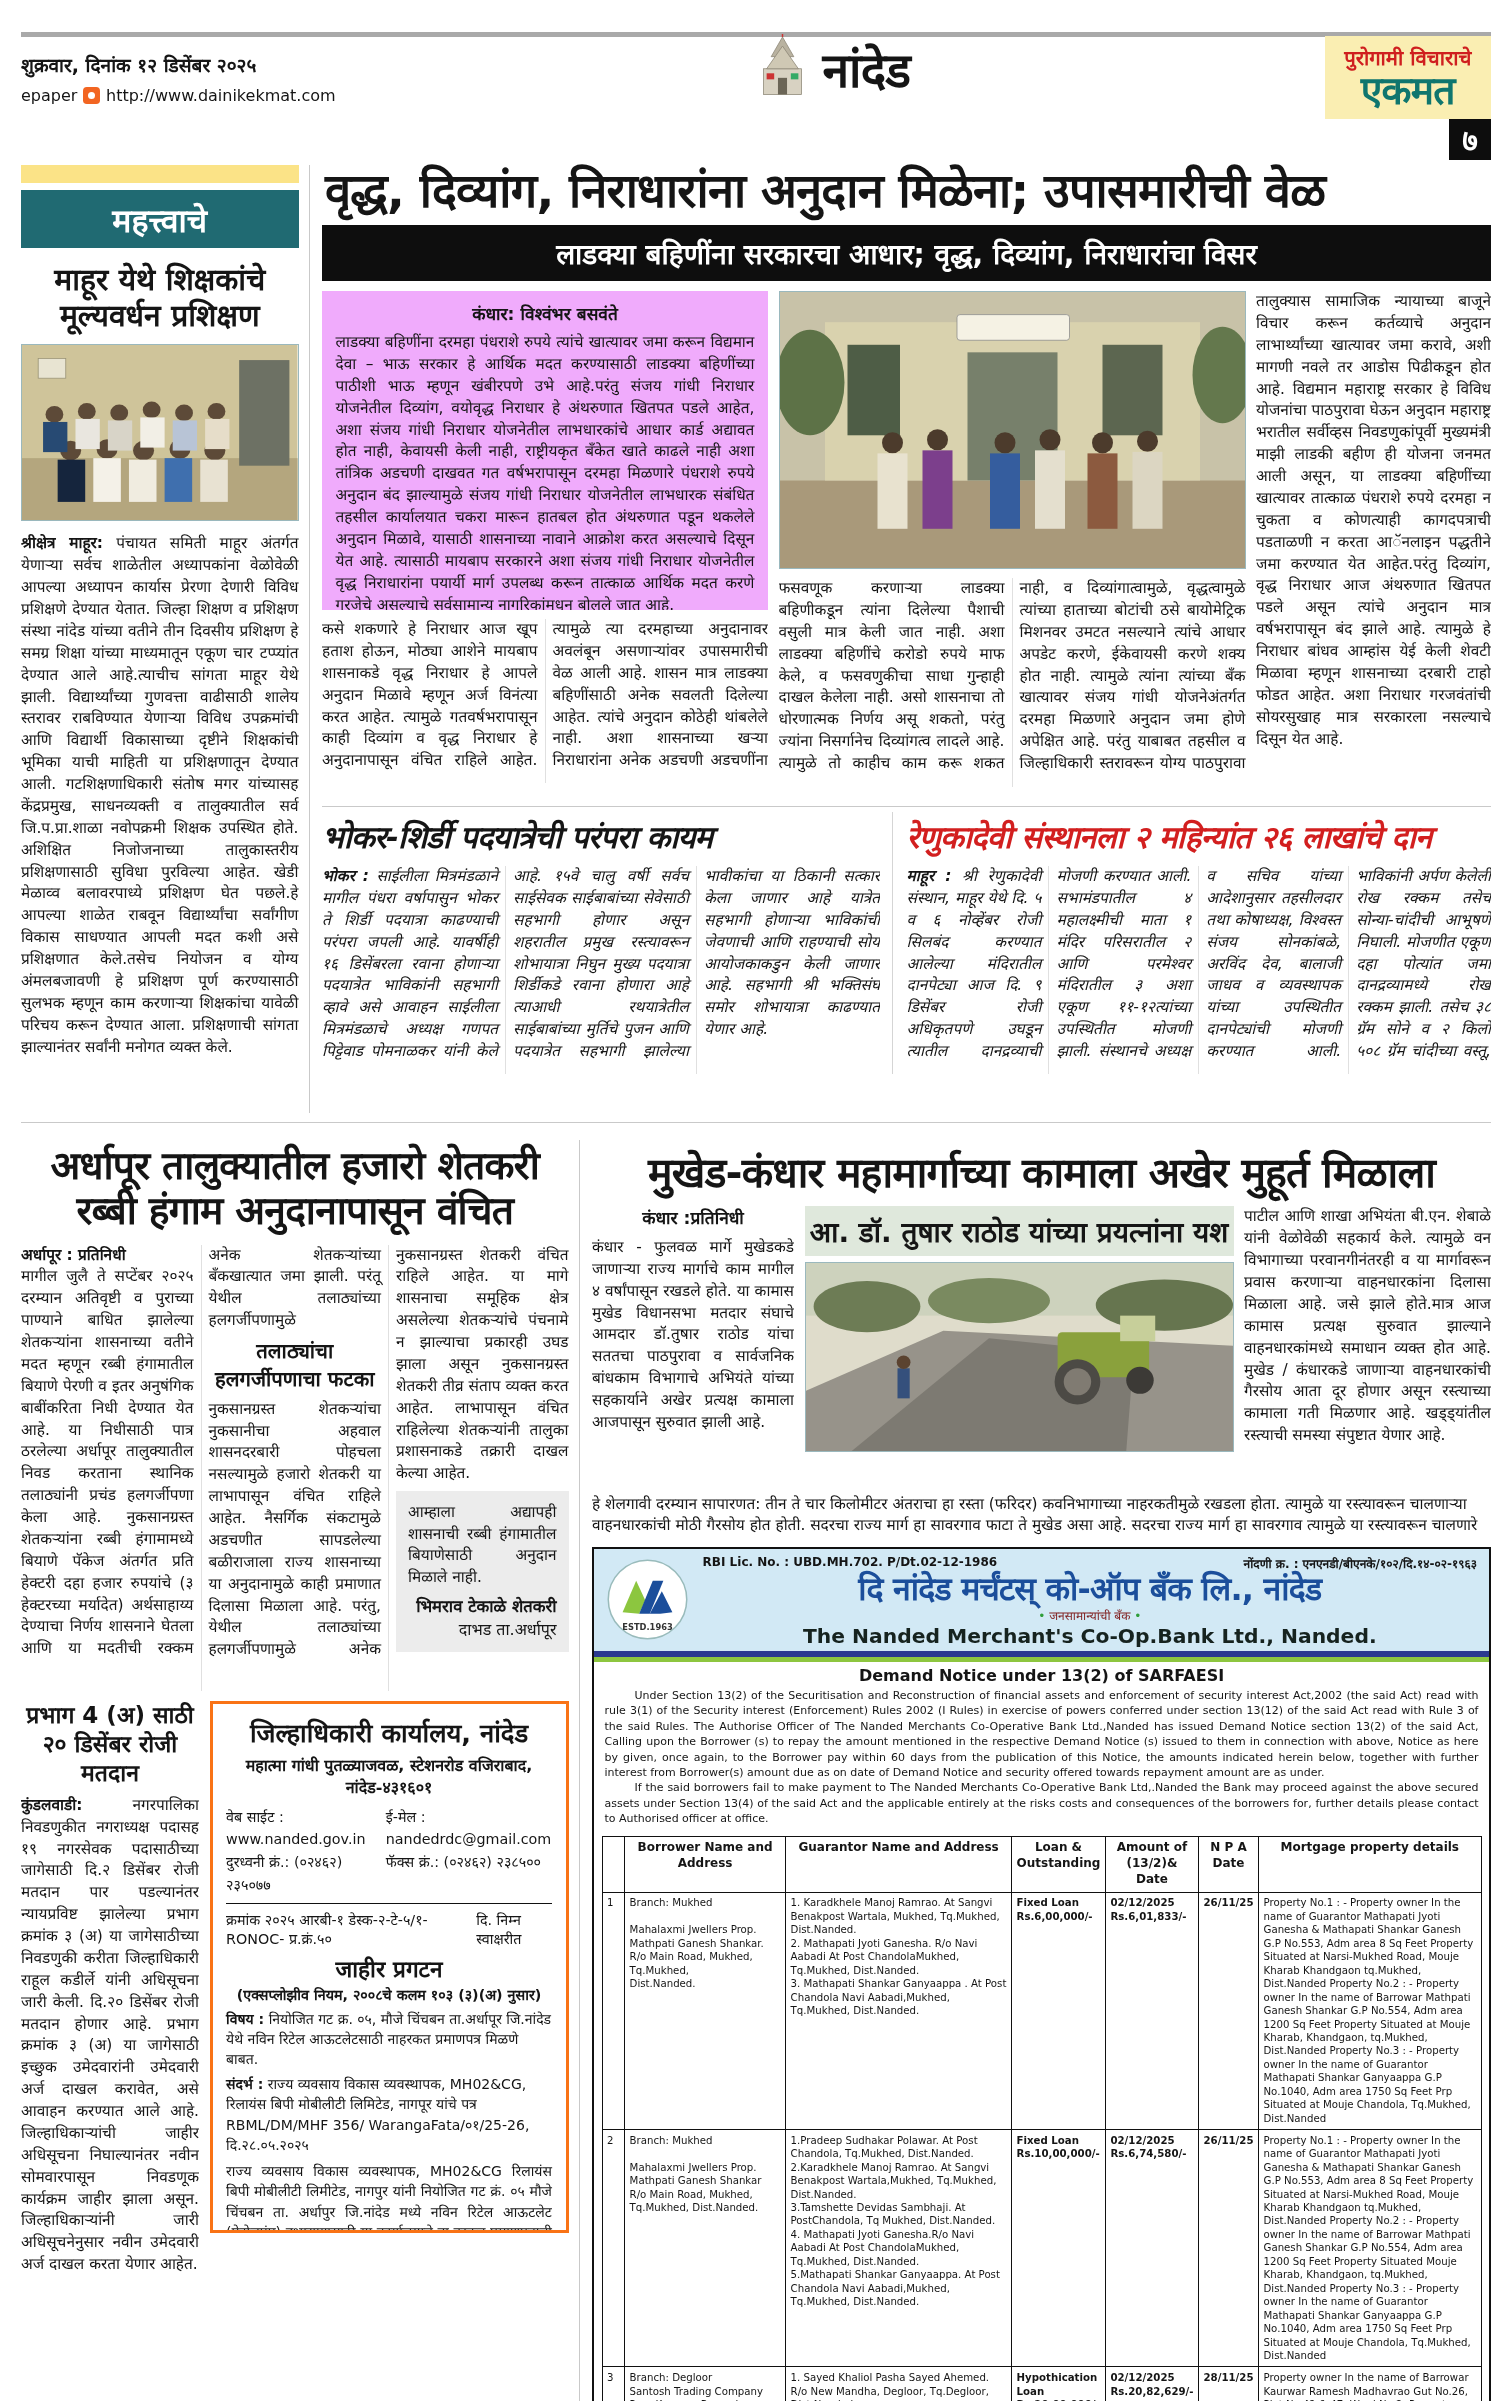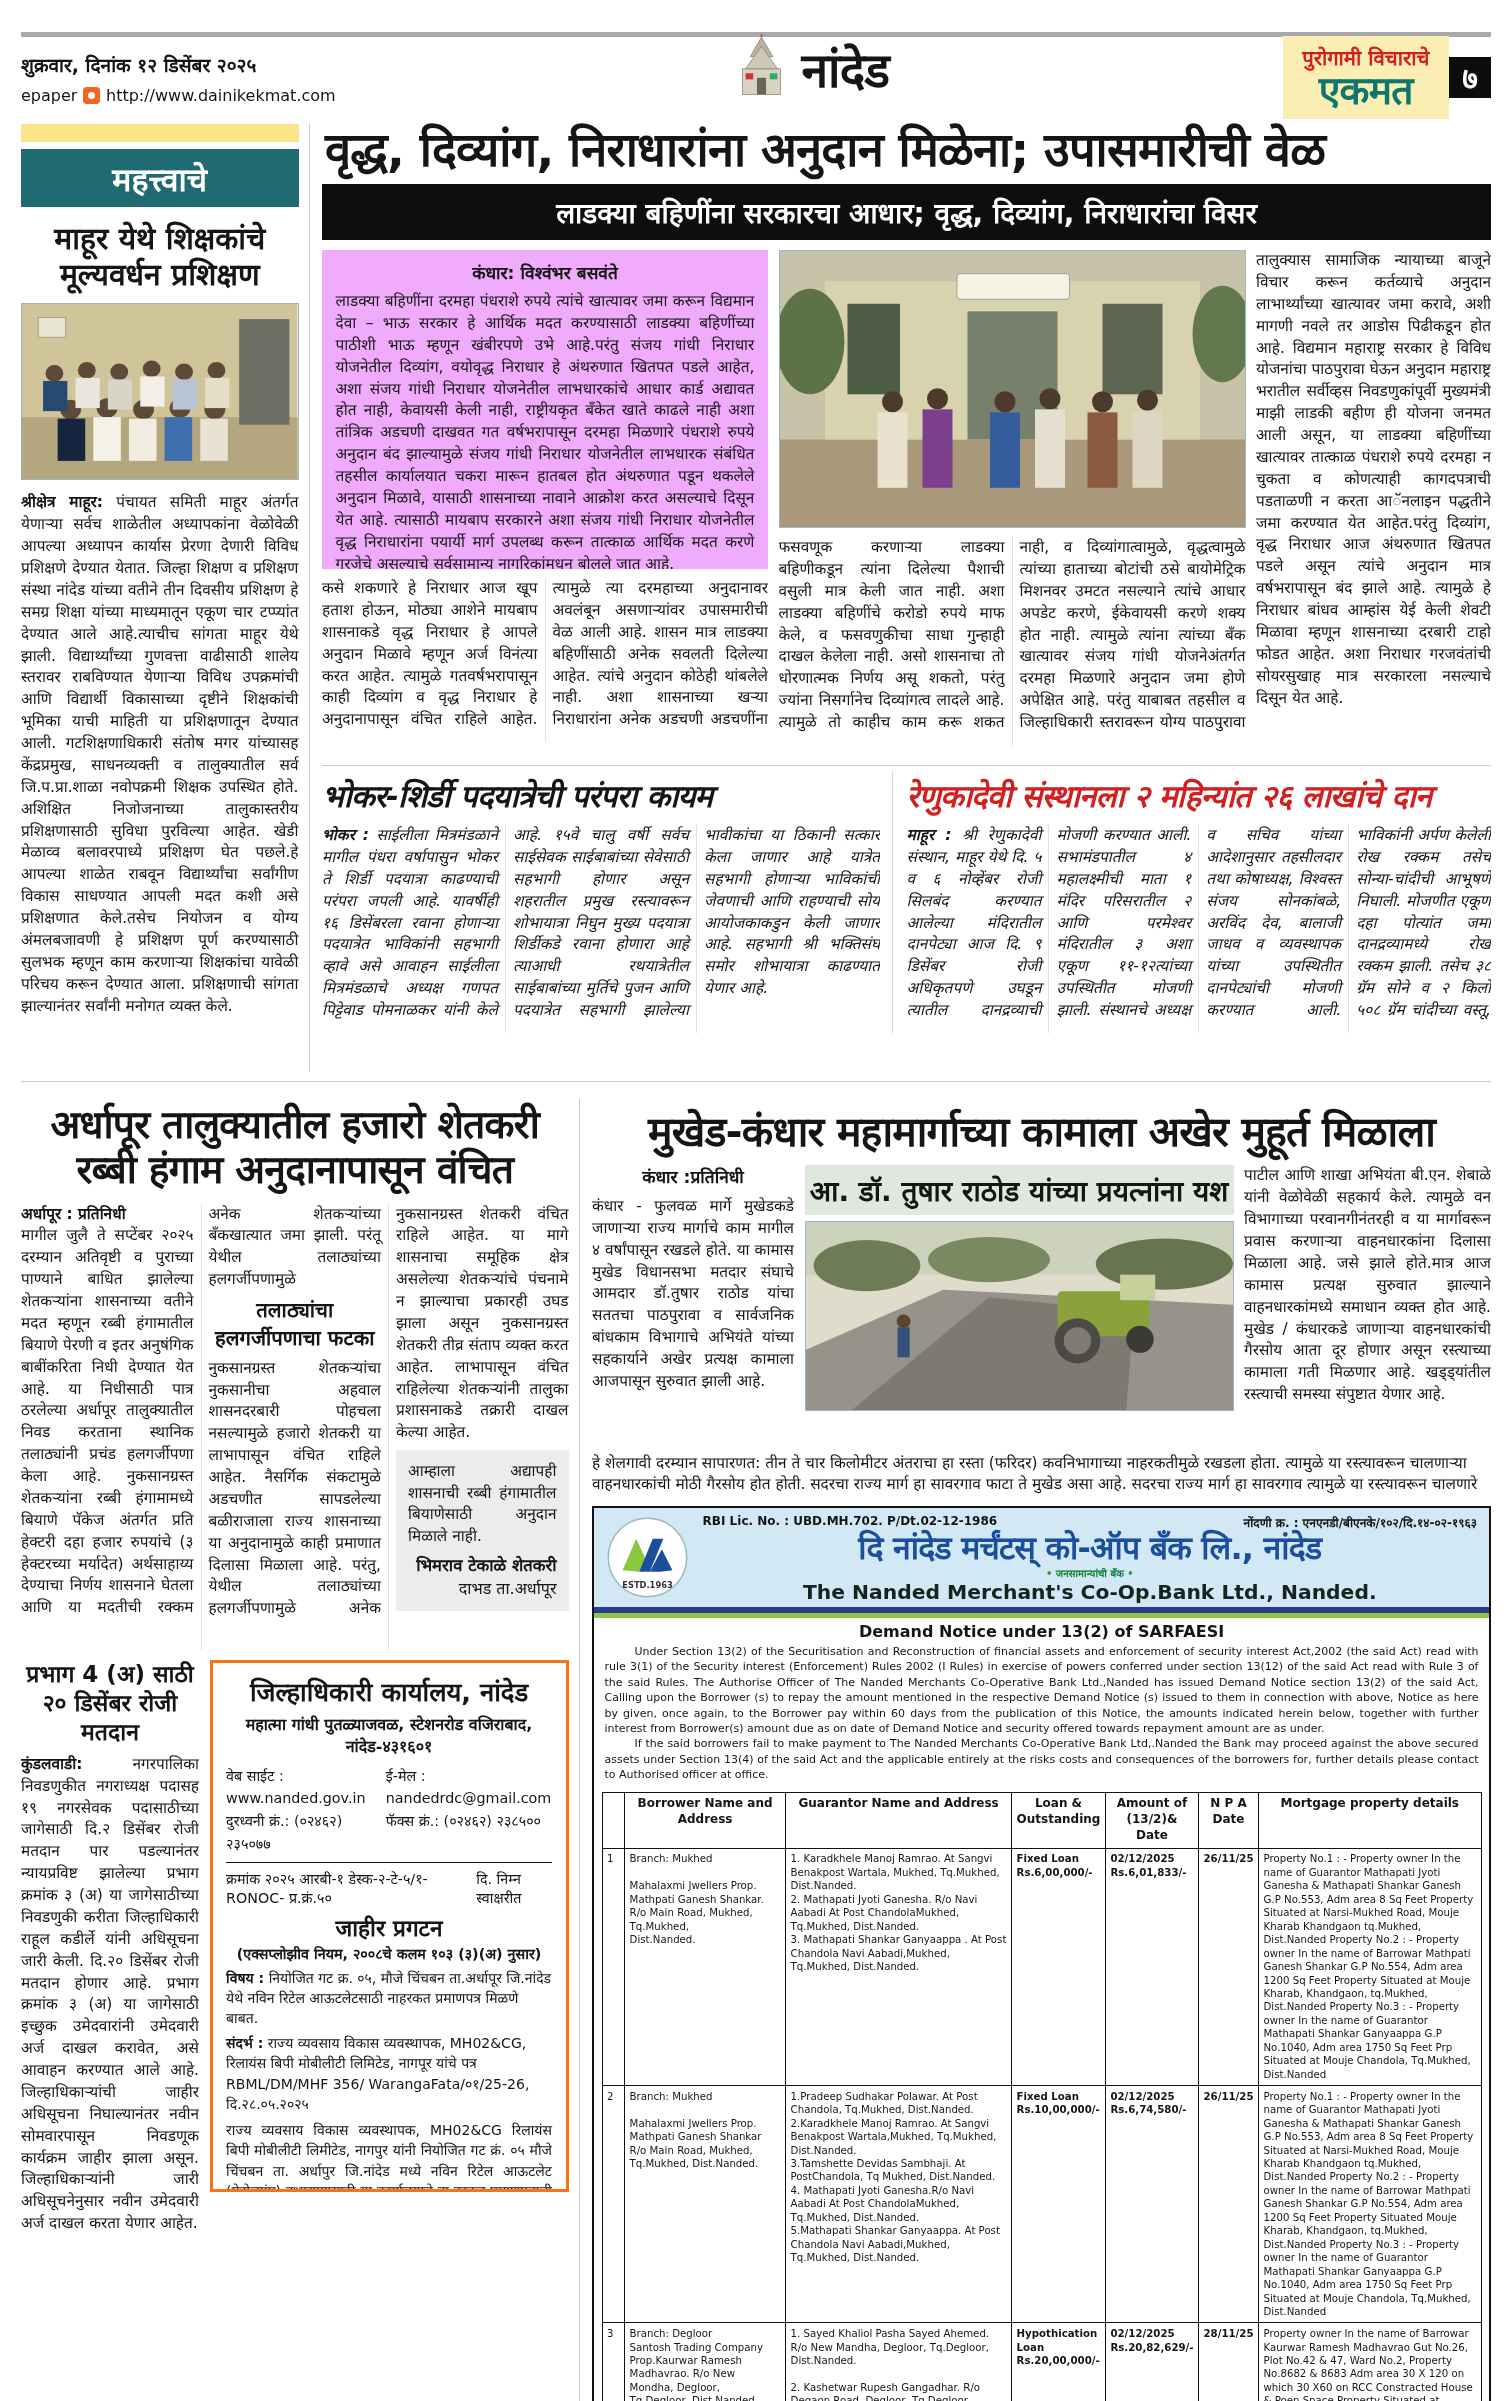--- a/index.html
+++ b/index.html
@@ -12,21 +12,21 @@
   .topbar { position:relative; }
   .gray-rule { height:5.3px; background:#a9a9a9; margin-top:21px; }
   .head-row { display:flex; align-items:flex-start; justify-content:space-between; margin-top:11px; min-height:69px; }
   .head-left { padding-top:4.5px; }
   .date-line { font-size:19px; font-weight:700; }
   .epaper-line { display:flex; align-items:center; gap:6px; font-size:16px; margin-top:7.5px; }
   .epaper-ico { width:16.6px; height:16.6px; border-radius:3.8px; background:#f26522; display:inline-block; position:relative; }
   .epaper-ico::after{ content:""; position:absolute; inset:4.5px; border-radius:50%; background:#fff; }
   .masthead { display:flex; align-items:center; gap:7.5px; margin-top:-13.6px; }
   .city { font-size:48px; font-weight:800; letter-spacing:-0.8px; }
-  .head-right { display:flex; align-items:center; gap:0; margin-top:-12px; }
+  .head-right { display:flex; align-items:flex-end; gap:0; margin-top:-12px;flex-direction:column; }
   .tagbox { background:#faeeb2; padding:7.5px 19.6px 9px; text-align:center; }
   .tagline { color:#cf1f1f; font-size:20.3px; font-weight:700; }
   .brand { color:#0f766e; font-size:39px; font-weight:700; line-height:1.0; letter-spacing:-0.8px; }
   .pagebox { background:#0d0d0d; color:#fff; width:42px; display:flex; align-items:center; justify-content:center; font-size:30px; font-weight:700; }
 
   
   .just { text-align:justify; }
   .body-txt { font-size:15.4px; line-height:1.42; }
   .cols-2 { column-count:2; column-gap:15px; column-rule:0.8px solid #e0e0e0; }
   .cols-3 { column-count:3; column-gap:15px; column-rule:0.8px solid #e0e0e0; }
@@ -93,21 +93,21 @@
   .muk-grid { display:grid; grid-template-columns:202px 429px 1fr; gap:10.5px; height:280px; }
   .muk-sub { background:#dfe8dc; text-align:center; font-size:28px; font-weight:800; padding:6px 3px; margin-bottom:6px; }
   .muk-bottom { margin-top:7.5px; font-size:15.4px; line-height:1.4; }
 
   
   .bank-box { border:2.3px solid #111; margin-top:9px; background:#fff; }
   .bank-head { background:#d2e9f5; display:flex; align-items:center; gap:13.6px; padding:6px 12px 3px; }
   .bank-mid { flex:1; text-align:center; }
   .bank-lic-row { display:flex; justify-content:space-between; font-size:12px; font-weight:600; }
   .bank-name-mr { color:#1b4e9b; font-size:32px; font-weight:800; letter-spacing:-0.8px; line-height:1.1; }
-  .bank-tag { color:#15803d; font-size:10px; font-weight:700; }
+  .bank-tag { color:#7f1d1d; font-size:12px; font-weight:400; }
   .bank-tag::before, .bank-tag::after { content:" • "; color:#2f9e3a; }
   .bank-name-en { color:#16231f; font-size:20.3px; font-weight:800; }
   .bank-lines { height:10.5px; background:linear-gradient(#2b3990 0 50%, #8dc63f 50% 100%); }
   .notice-title { text-align:center; font-weight:800; font-size:16px; margin-top:4.5px; }
   .bank-intro { font-size:11px; line-height:1.4; padding:3px 10.5px; text-align:justify; }
   .bank-intro p { text-indent:30px; }
   table.npa { border-collapse:collapse; width:calc(100% - 15px); margin:6px auto 0; font-size:10.2px; line-height:1.32; }
   table.npa th, table.npa td { border:1.5px solid #111; padding:3.8px 4.5px; vertical-align:top; text-align:left; }
   table.npa th { text-align:center; font-size:12px; }
   .cell-bold { font-weight:700; }

